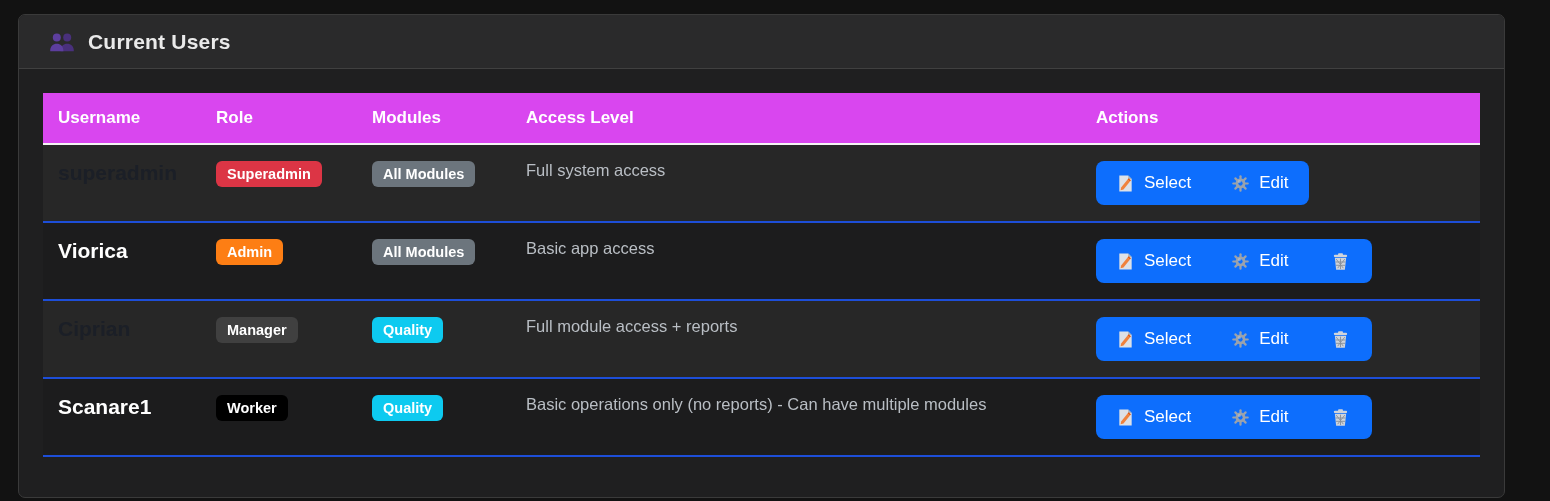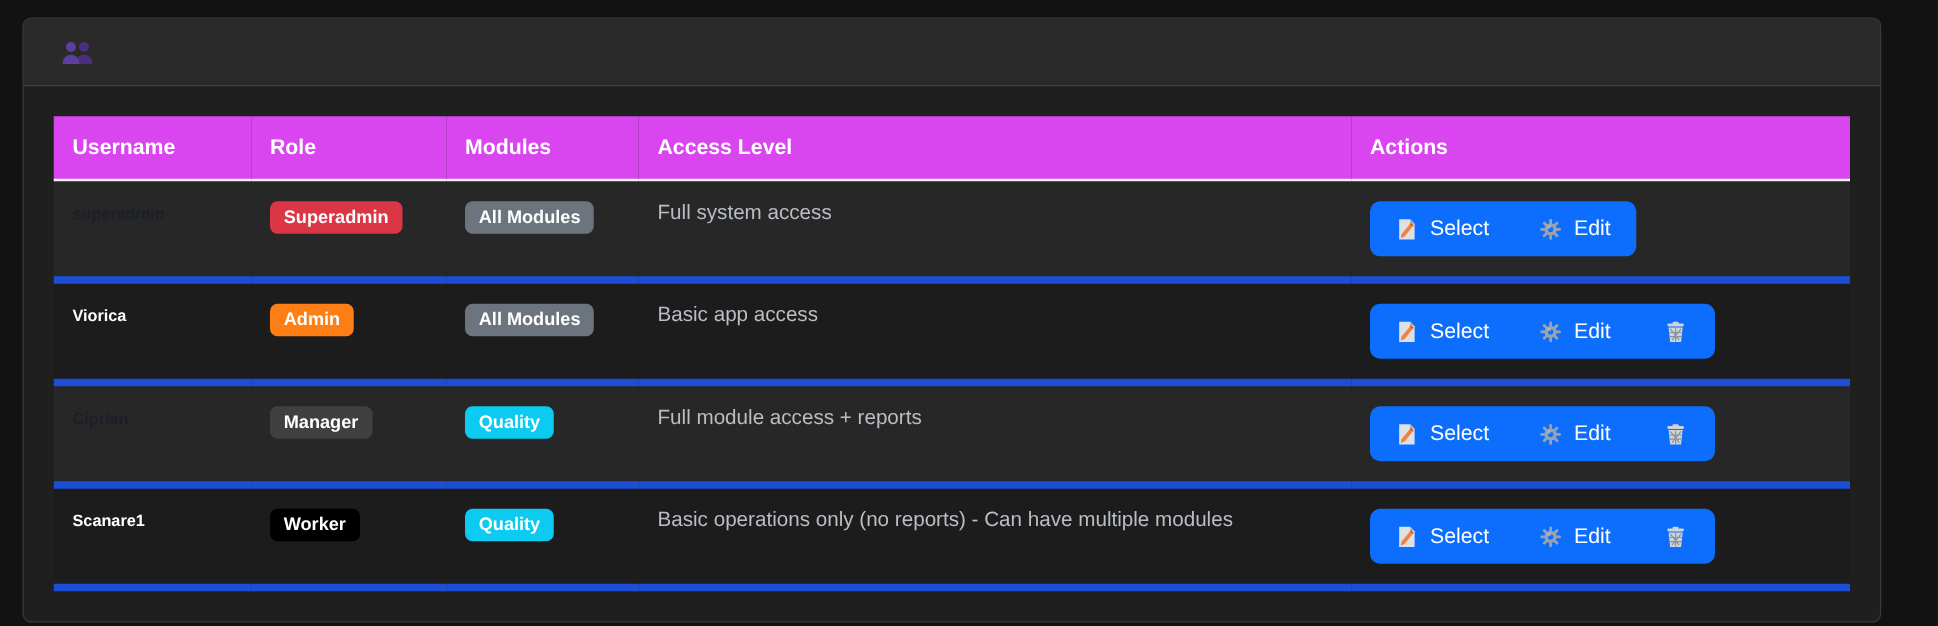--- a/index.html
+++ b/index.html
@@ -50,29 +50,29 @@
     white-space: nowrap;
   }
   .col-username { width: 158px; }
   .col-role     { width: 156px; }
   .col-modules  { width: 154px; }
   .col-access   { width: 570px; }
   .col-actions  { width: auto; }
   table.users tbody td {
     padding: 16px 8px 16px 15px;
     vertical-align: top;
-    border-bottom: 6px solid #1d4ed8;
+    border-bottom: 2px solid #1d4ed8;
     font-size: 16.5px;
   }
   tr.row-odd  { background: #272727; }
   tr.row-even { background: #1c1c1d; }
   .username {
     color: #ffffff;
     font-weight: bold;
-    font-size: 13px;
+    font-size: 21px;
     padding-top: 3px;
   }
   .username.dim { color: #1b1f27; }
   .access-text {
     color: #b9bec4;
     padding-top: 3px;
   }
   .badge {
     display: inline-block;
     color: #fff;
@@ -116,20 +116,21 @@
         <g fill="#49307c">
           <circle cx="18.2" cy="5.6" r="4"></circle>
           <path d="M11.6 18.6 c0-4.4 3-6.8 6.6-6.8 s6.6 2.4 6.6 6.8 v0.6 h-13.2 z"></path>
         </g>
         <g fill="#5d3e9e">
           <circle cx="7.8" cy="5.6" r="4"></circle>
           <path d="M1.2 18.6 c0-4.4 3-6.8 6.6-6.8 s6.6 2.4 6.6 6.8 v0.6 h-13.2 z"></path>
         </g>
       </svg>
     </span>
+    <span class="card-title">Current Users</span>
   </div>
   <div class="card-body">
     <table class="users">
       <thead>
         <tr>
           <th class="col-username">Username</th>
           <th class="col-role">Role</th>
           <th class="col-modules">Modules</th>
           <th class="col-access">Access Level</th>
           <th class="col-actions">Actions</th>

